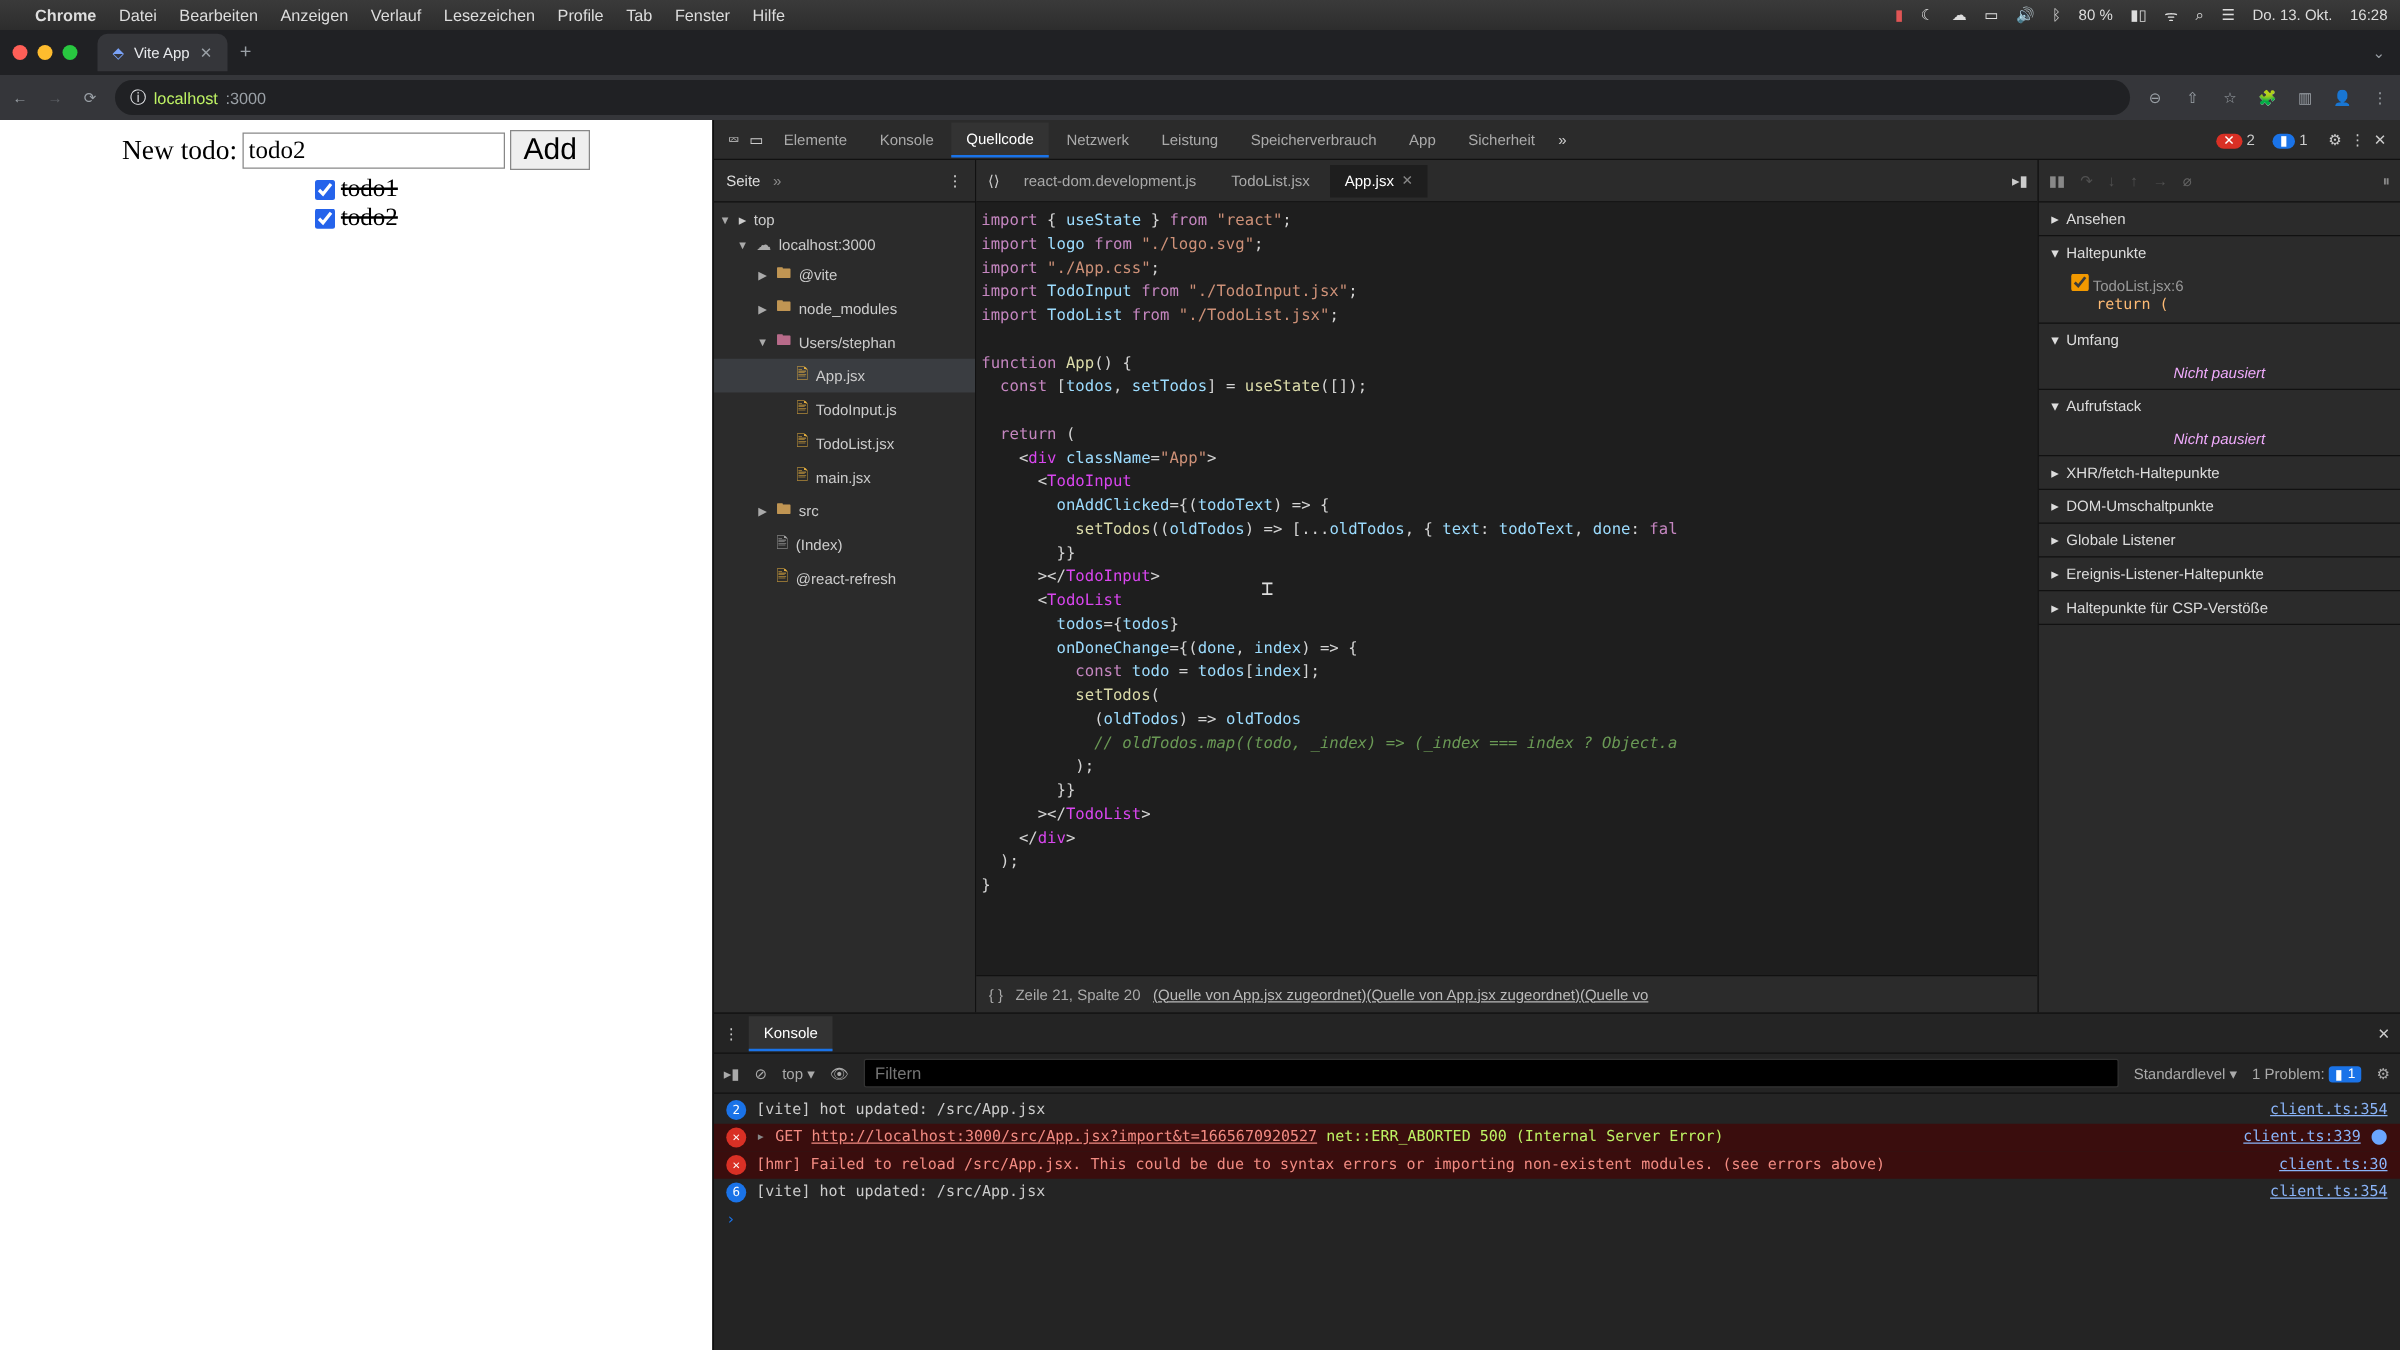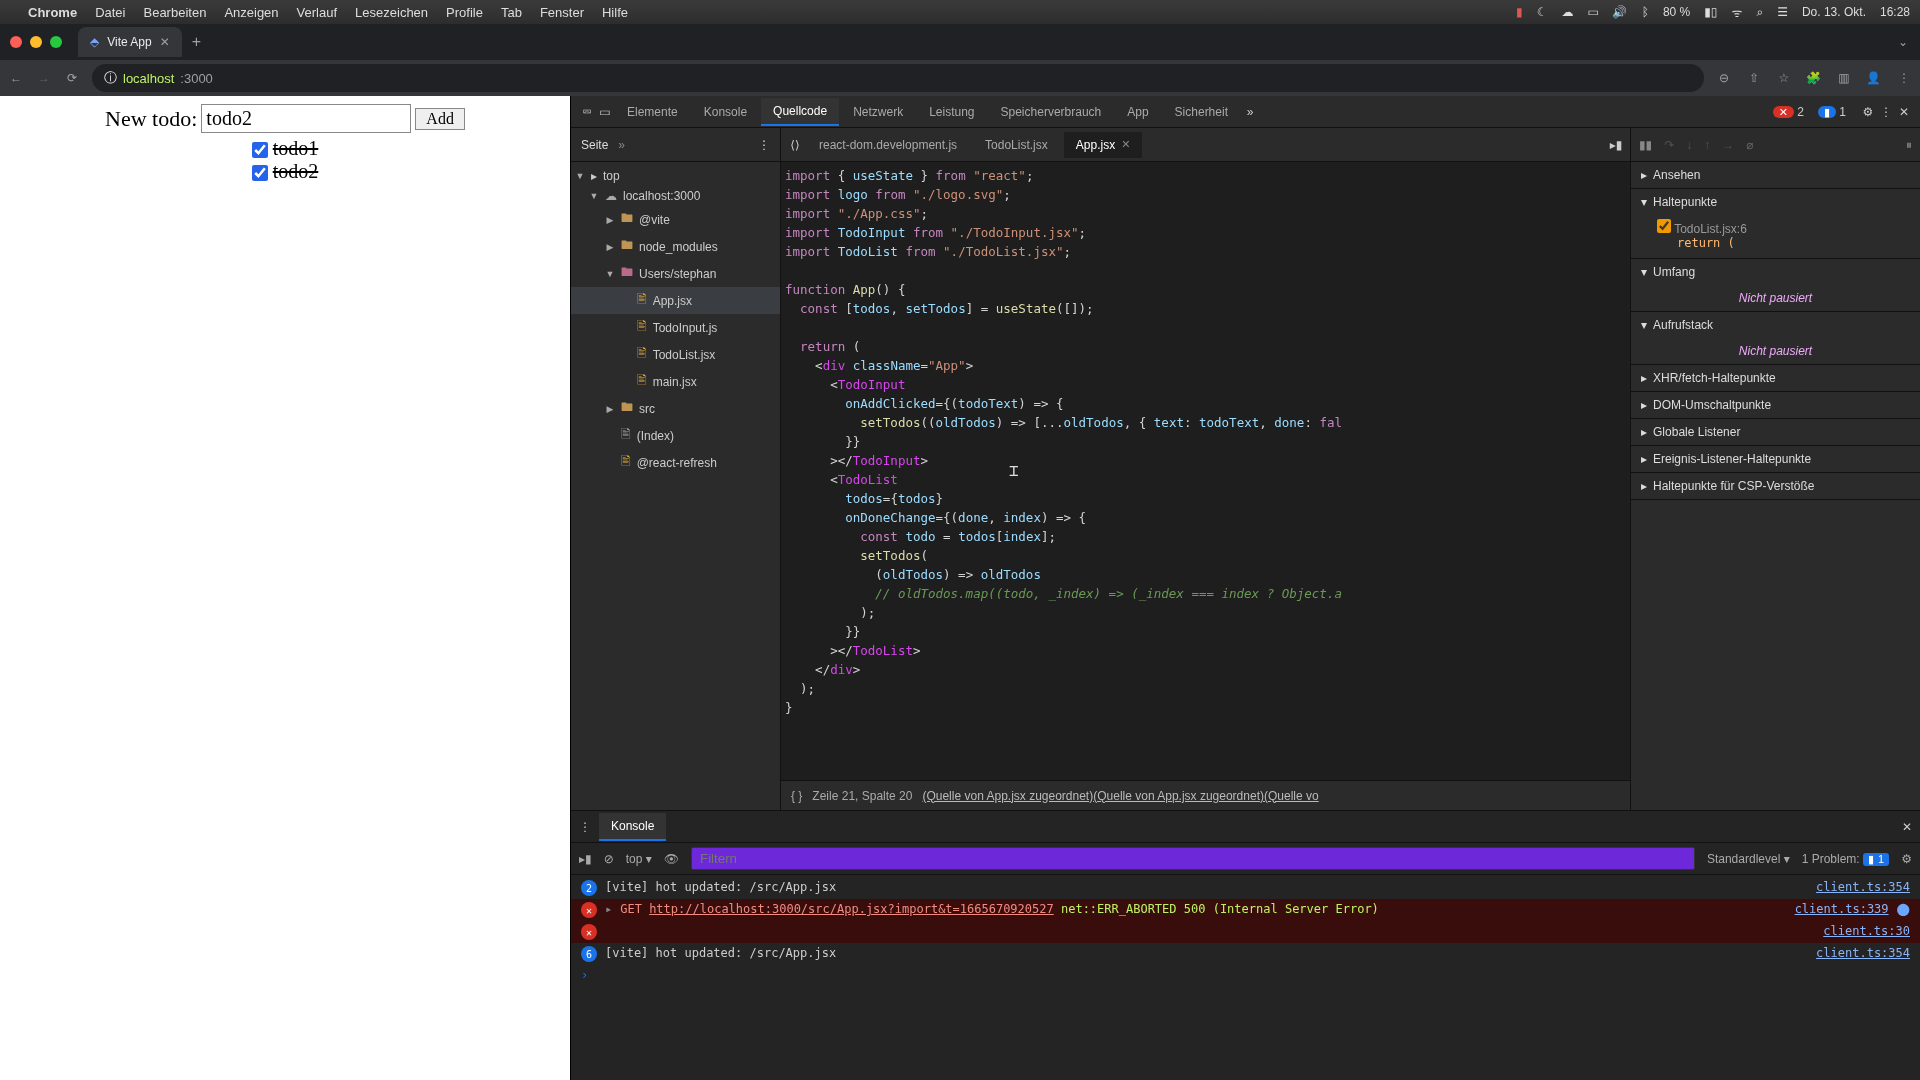--- a/index.html
+++ b/index.html
@@ -85,21 +85,21 @@
     padding: 8px 10px;
     font-size: 22px;
     font-family: serif;
   }
   .todo-form{ display:flex; align-items:center; gap:4px; justify-content:center;}
   .todo-input{
     font-size:20px; font-family: serif;
     border:1px solid #888; background:#fff; color:#000; padding:2px 4px; width:210px;
   }
   .add-btn{
-    font-size:16px; font-family: Liberation Serif, serif;
+    font-size:24px; font-family: Liberation Sans, sans-serif;
     background:#efefef; border:1px solid #888; padding:1px 10px;
   }
   .todo-list{ text-align:center; margin-top:4px; font-size:20px;}
   .todo-list label{ display:block; }
   .todo-list input{ width:16px;height:16px; accent-color:#2563eb; vertical-align:middle;}
   .todo-list .done{ text-decoration: line-through; }
   
   .devtools{ flex:1; display:flex; flex-direction:column; background:#242424; color:#ccc; font-size:12px; font-family: "SF Mono", Menlo, monospace; border-left:1px solid #000;}
   .dt-tabs{
     height:32px;
@@ -149,21 +149,21 @@
   .dbg-toolbar{ height:34px; display:flex; align-items:center; justify-content:flex-start; padding:0 8px; gap:12px; color:#888; border-bottom:1px solid #111;}
   .dbg-section{ border-bottom:1px solid #111;}
   .dbg-head{ padding:6px 10px; display:flex; align-items:center; gap:6px; color:#ddd;}
   .dbg-body{ padding:4px 10px 8px 26px; color:#999;}
   .bp-chk{ accent-color:#f29900; width:14px;height:14px;}
   .italic{ font-style:italic; color:#f0abfc; text-align:center; padding:6px 0;}
   
   .drawer{ height:270px; background:#242424; border-top:1px solid #111; display:flex; flex-direction:column; font-family:-apple-system,sans-serif;}
   .drawer-tabs{ height:32px; display:flex; align-items:center; padding:0 8px; gap:8px; border-bottom:1px solid #111;}
   .drawer-toolbar{ height:32px; display:flex; align-items:center; padding:0 8px; gap:12px; border-bottom:1px solid #111; color:#aaa;}
-  .drawer-filter{ flex:1; background:#6d28d9; border:1px solid #333; color:#ccc; padding:3px 8px; border-radius:2px;}
+  .drawer-filter{ flex:1; background:#000000; border:1px solid #333; color:#ccc; padding:3px 8px; border-radius:2px;}
   .log-body{ flex:1; overflow:auto; font-family:"SF Mono",Menlo,monospace; font-size:12px; padding:2px 0;}
   .log-row{ display:flex; padding:3px 10px; gap:8px; align-items:flex-start;}
   .log-row.err{ background:#3a0d0d; color:#f28b82;}
   .log-row .badge{ width:16px;height:16px;border-radius:50%; display:inline-flex;align-items:center;justify-content:center; font-size:10px; color:#fff; flex-shrink:0;}
   .b-blue{background:#1a73e8;} .b-red{background:#d93025;}
   .log-row .src{ margin-left:auto; color:#8ab4f8; text-decoration:underline; flex-shrink:0;}
   .log-row .msg{ flex:1; white-space:pre-wrap;}
   .badge-box{ display:inline-flex; align-items:center; gap:4px; background:#1a73e8; color:#fff; border-radius:3px; padding:0 5px; font-size:11px;}
   .u{text-decoration:underline;}
 </style>
@@ -510,20 +510,21 @@
         </div>
         <div class="log-row err">
           <span class="badge b-red">✕</span>
           <span style="color:#888">▸</span>
           <span class="msg"><span style="color:#f28b82">GET </span><span class="u">http://localhost:3000/src/App.jsx?import&amp;t=1665670920527</span> <span style="color:#bef264">net::ERR_ABORTED 500 (Internal Server Error)</span></span>
           <span class="src">client.ts:339</span>
           <span style="color:#6aa6ff">⬤</span>
         </div>
         <div class="log-row err">
           <span class="badge b-red">✕</span>
+          <span class="msg">[hmr] Failed to reload /src/App.jsx. This could be due to syntax errors or importing non-existent modules. (see errors above)</span>
           <span class="src">client.ts:30</span>
         </div>
         <div class="log-row">
           <span class="badge b-blue">6</span>
           <span class="msg">[vite] hot updated: /src/App.jsx</span>
           <span class="src">client.ts:354</span>
         </div>
         <div class="log-row">
           <span style="color:#1a73e8">›</span>
         </div>

